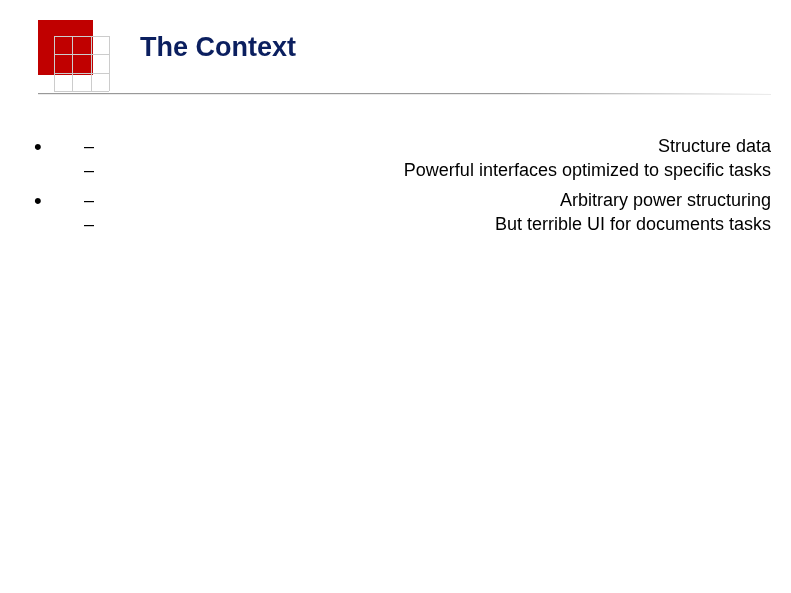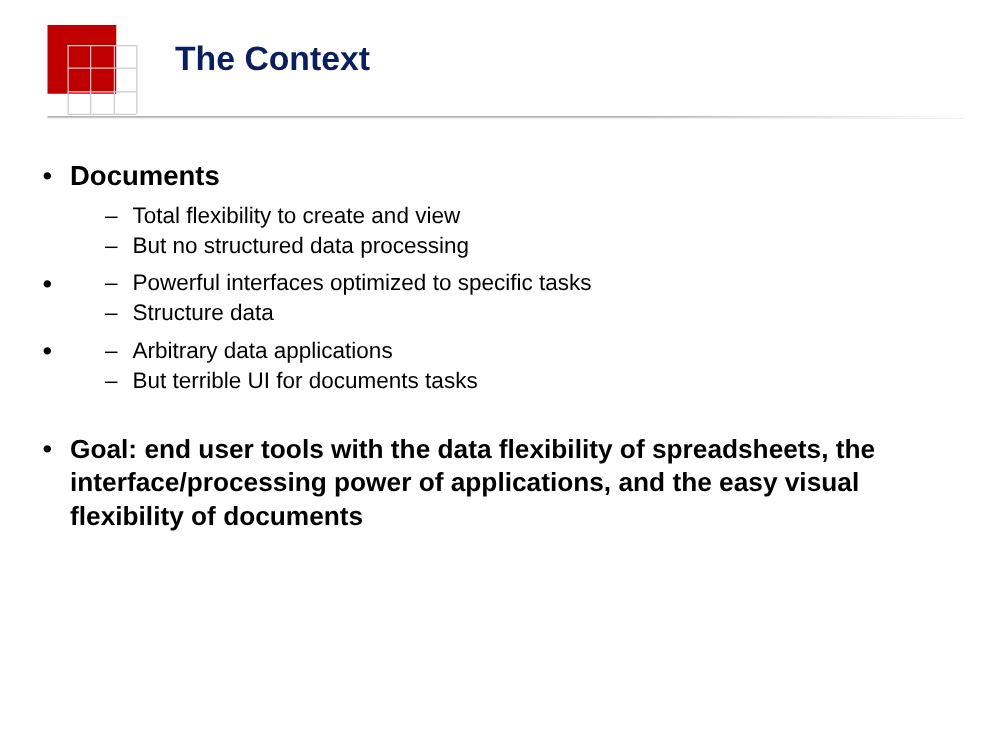--- a/index.html
+++ b/index.html
@@ -1,15 +1,15 @@
 <!DOCTYPE html>
 <html><head>
 <meta charset="utf-8">
 <style>
-  * { box-sizing: border-box; margin: 0; padding: 0; }
+  * { box-sizing: border-box; margin: 0; padding: 0; text-align: right; }
   body {
     width: 791px;
     height: 593px;
     background: #fff;
     font-family: Arial, Helvetica, sans-serif;
     color: #000;
     position: relative;
   }
   .header {
     position: relative;
@@ -130,38 +130,26 @@
     <div class="hline" style="top:67%"></div>
     <div class="hline" style="top:100%"></div>
   </div>
   <div class="title">The Context</div>
   <div class="divider"></div>
 </div>
 
 <div class="content">
   <ul class="level1">
     <li>
-      <span class="l1-text">Documents</span>
       <ul class="level2">
-        <li>Total flexibility to create and view</li>
-        <li>But no structured data processing</li>
+        <li>Structure data</li>
+        <li>Powerful interfaces optimized to specific tasks</li>
       </ul>
     </li>
     <li>
       <ul class="level2">
-        <li>Powerful interfaces optimized to specific tasks</li>
-        <li>Structure data</li>
-      </ul>
-    </li>
-    <li>
-      <ul class="level2">
-        <li>Arbitrary data applications</li>
+        <li>Arbitrary power structuring</li>
         <li>But terrible UI for documents tasks</li>
       </ul>
     </li>
   </ul>
   <div class="gap"></div>
-  <ul class="level1">
-    <li>
-      <span class="l1-goal">Goal: end user tools with the data flexibility of spreadsheets, the interface/processing power of applications, and the easy visual flexibility of documents</span>
-    </li>
-  </ul>
 </div>
 
 </body></html>

